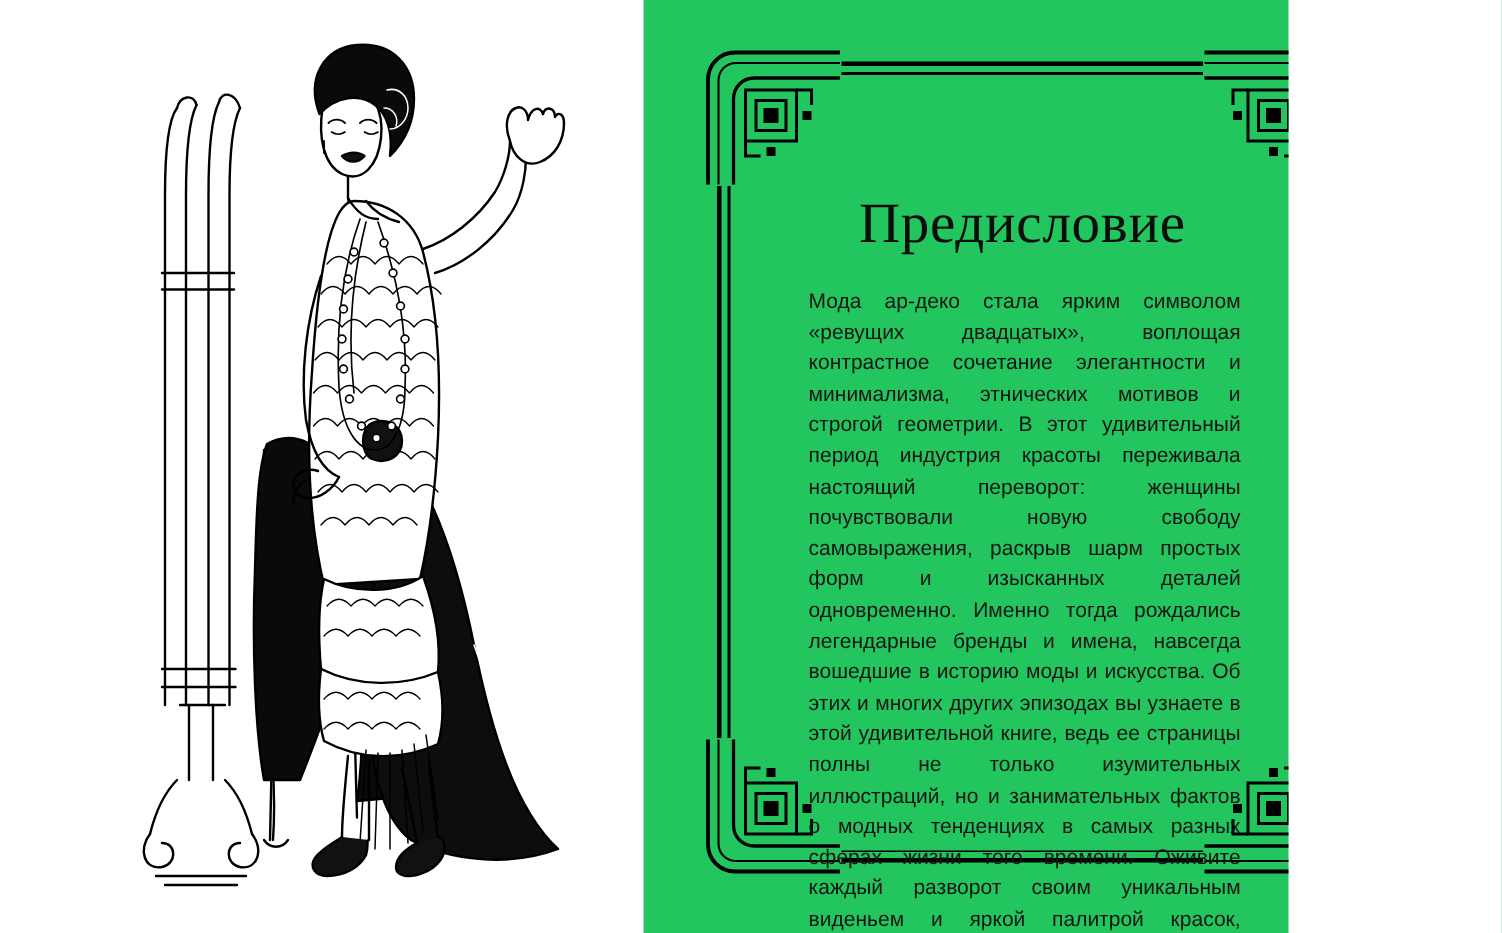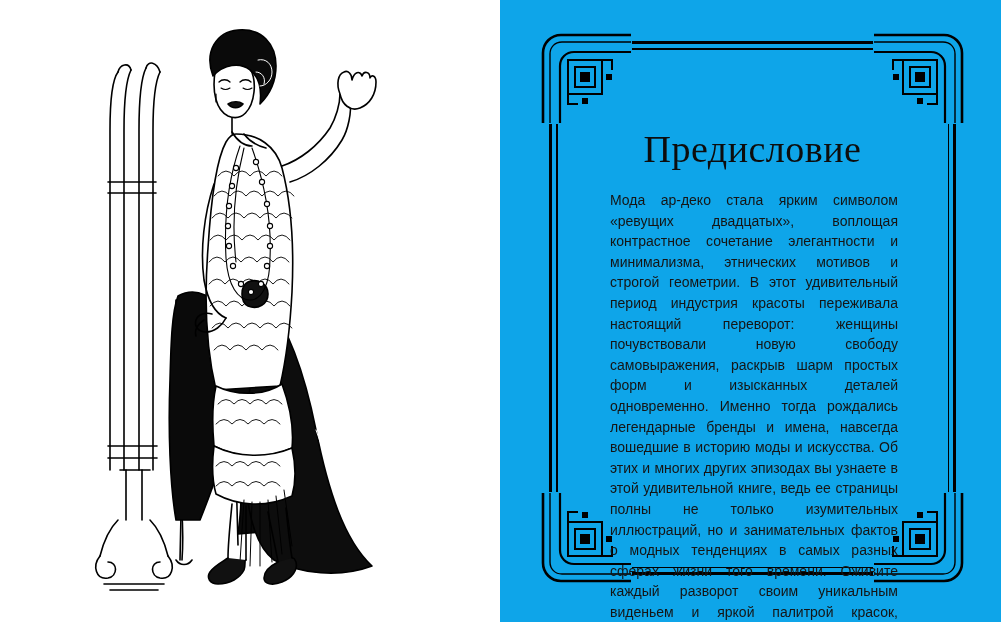--- a/index.html
+++ b/index.html
@@ -9,23 +9,23 @@
   }
   body {
     width: 1001px;
     height: 622px;
     overflow: hidden;
     font-family: "Liberation Serif", serif;
     color: #111111;
   }
   .spread {
     position: relative;
-    width: 1001px;
-    height: 622px;
-    background: #0ea5e9;
+    width: 859px;
+    height: 622px;
+    background: #22c55e;
     display: flex;
   }
 
   
   .page-left {
     position: relative;
     width: 500px;
     height: 622px;
     overflow: hidden;
   }

